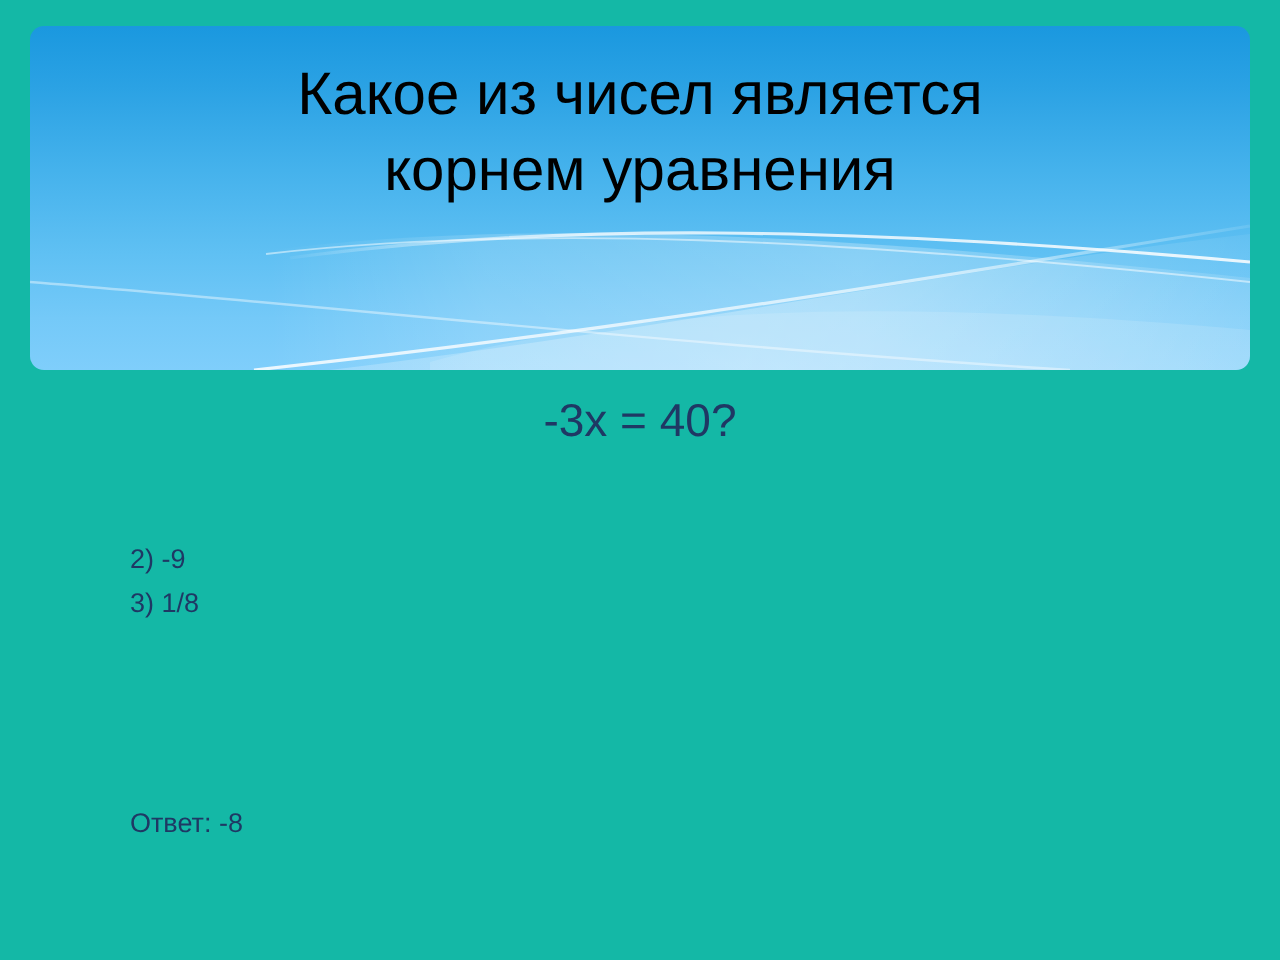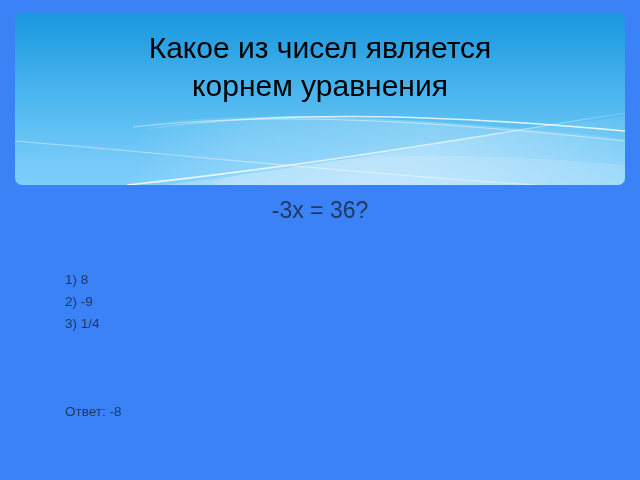--- a/index.html
+++ b/index.html
@@ -12,21 +12,21 @@
     width: 640px;
     height: 480px;
     font-family: "Liberation Sans", "DejaVu Sans", sans-serif;
     -webkit-font-smoothing: antialiased;
   }
 
   #slide {
     position: relative;
     width: 640px;
     height: 480px;
-    background: #3b82f6;
+    background: #14b8a6;
     overflow: hidden;
   }
 
   
   #title-banner {
     position: absolute;
     left: 15px;
     top: 13px;
     width: 610px;
     height: 172px;
@@ -148,23 +148,22 @@
 
       <path d="M0,128 C150,140 330,160 520,172" fill="none" stroke="#ffffff" stroke-width="1.2" opacity="0.42"></path>
 
       <path d="M118,114 C250,99 400,106 610,128" fill="none" stroke="#ffffff" stroke-width="0.9" opacity="0.5"></path>
     </svg>
 
     <div id="title-text">Какое из чисел является
 корнем уравнения</div>
   </div>
 
-  <div id="equation">-3x = 36?</div>
+  <div id="equation">-3x = 40?</div>
 
   <div id="options">
-    <div class="option-line">1) 8</div>
     <div class="option-line">2) -9</div>
-    <div class="option-line">3) 1/4</div>
+    <div class="option-line">3) 1/8</div>
   </div>
 
   <div id="answer">Ответ: -8</div>
 
 </div>
 
 </body></html>

